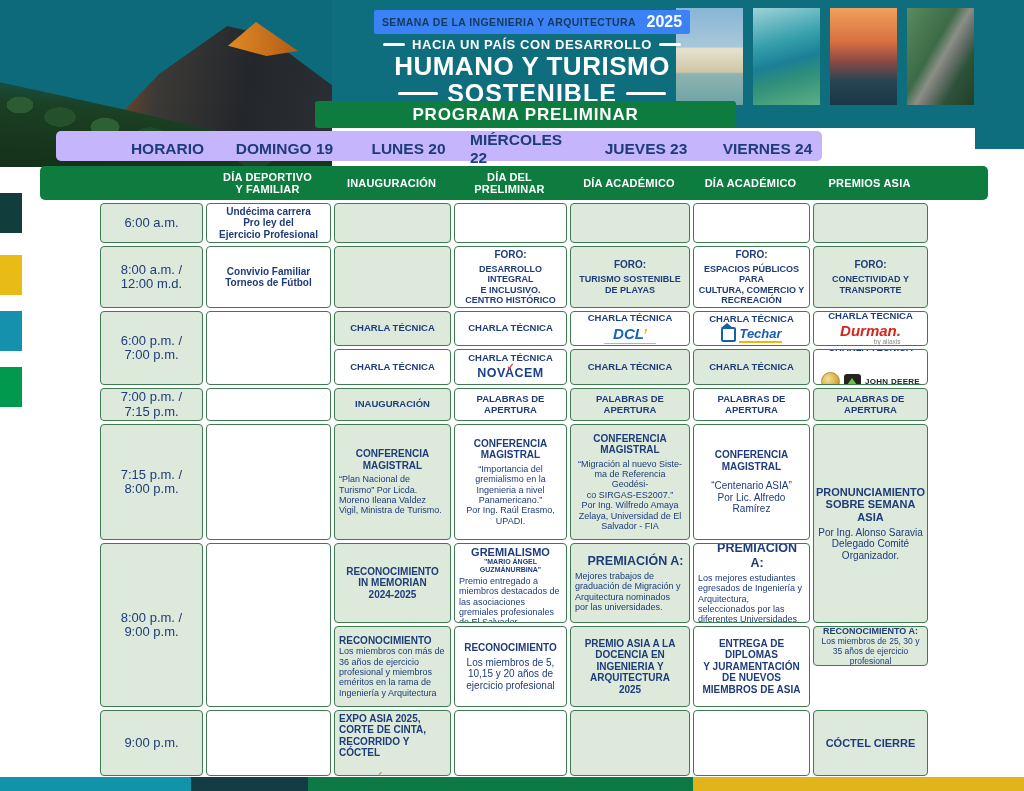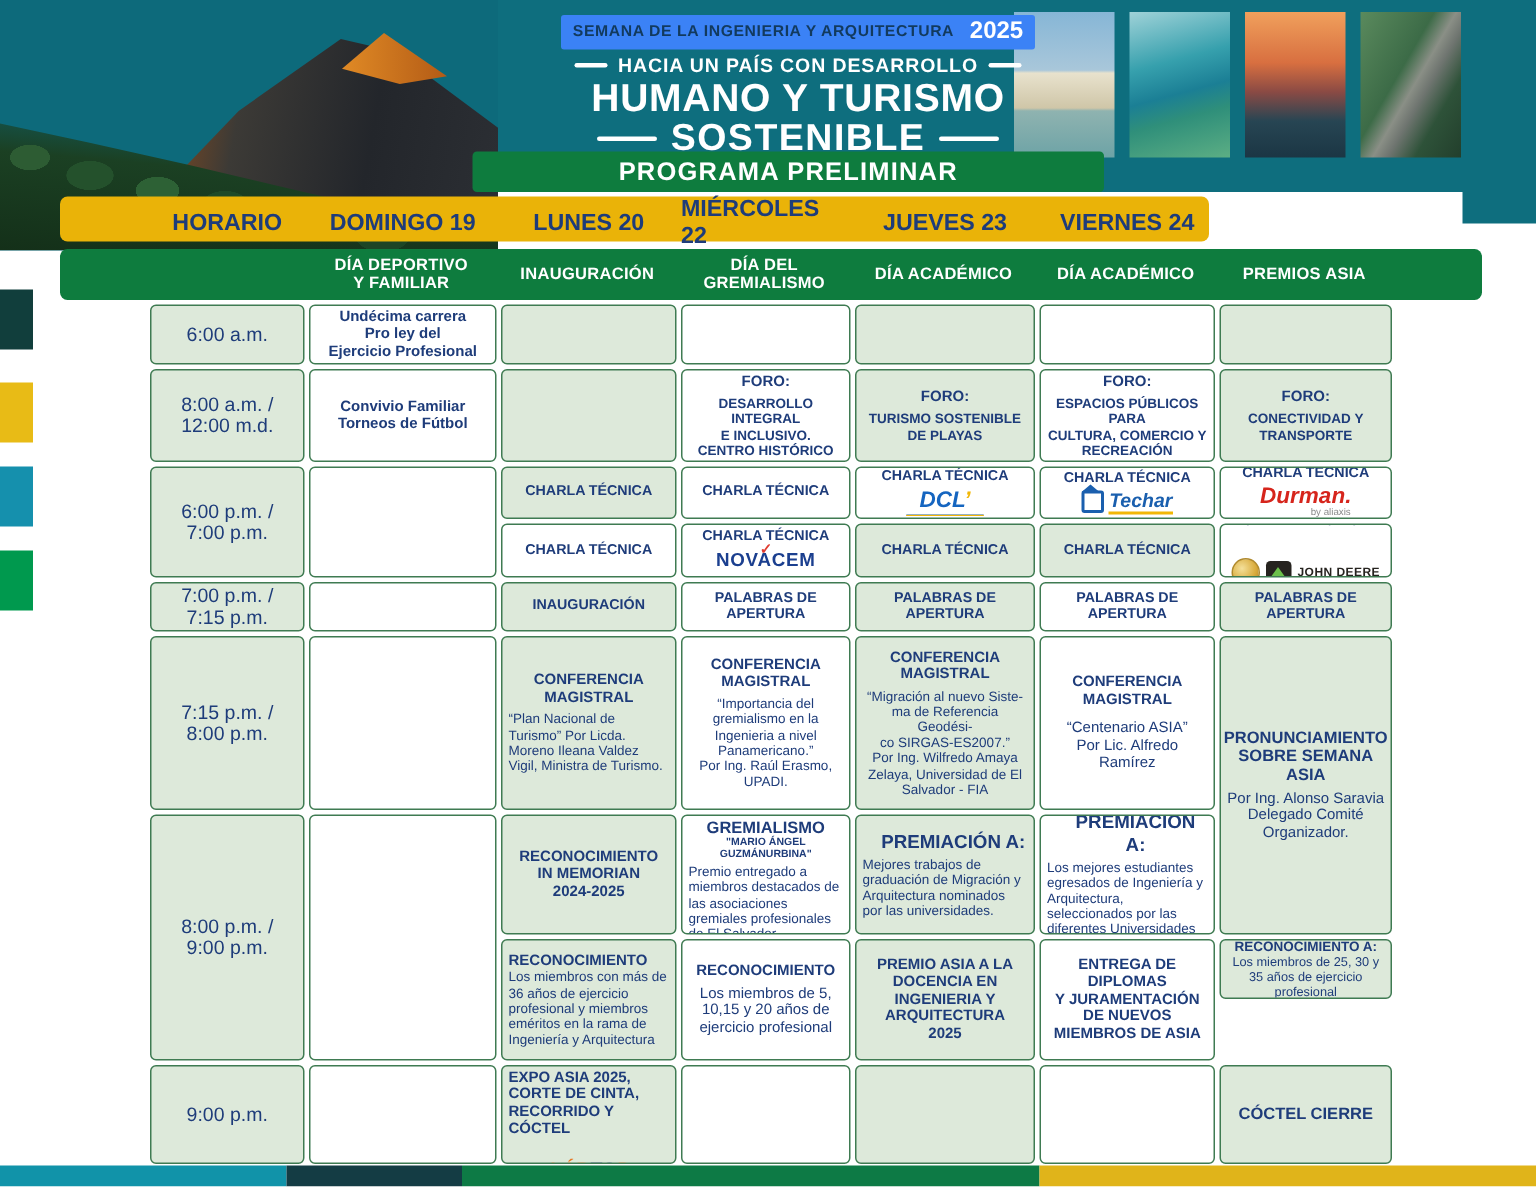--- a/index.html
+++ b/index.html
@@ -43,21 +43,21 @@
   .tagline{margin-top:3px;font-size:13px;font-weight:700;letter-spacing:.6px;display:flex;align-items:center;justify-content:center;gap:7px;}
   .dash{display:inline-block;height:3px;background:#ffffff;border-radius:2px;}
   .dash.short{width:22px;}
   .dash.long{width:40px;}
   .title1{font-size:26px;font-weight:800;letter-spacing:.5px;line-height:1.0;margin-top:1px;}
   .title2{font-size:25px;font-weight:800;letter-spacing:1px;line-height:1.0;margin-top:2px;display:flex;align-items:center;justify-content:center;gap:9px;}
   .dates-badge{display:inline-block;margin-top:4px;background:#eebd10;color:#15375f;font-size:10px;font-weight:800;letter-spacing:.6px;padding:2px 12px;border-radius:2px;}
   .program-bar{position:absolute;left:315px;top:101px;width:421px;height:27px;background:#0e7c3e;border-radius:3px;
     display:flex;align-items:center;justify-content:center;color:#fff;font-size:17px;font-weight:800;letter-spacing:.8px;}
   
-  .yellow-bar{position:absolute;left:40px;top:131px;width:766px;height:30px;background:#eab308;border-radius:5px;}
+  .yellow-bar{position:absolute;left:56px;top:131px;width:766px;height:30px;background:#c4b5fd;border-radius:5px;}
   .col-labels{position:absolute;left:60px;top:0;width:828px;height:30px;display:grid;
     grid-template-columns:103px 125px 117px 113px 120px 117px 115px;column-gap:3px;}
   .col-labels div{display:flex;align-items:center;justify-content:center;color:#1e3c7a;font-size:15.5px;font-weight:700;}
   .green-bar{position:absolute;left:40px;top:166px;width:948px;height:34px;background:#0e7c3e;border-radius:5px;}
   .day-labels{position:absolute;left:165px;top:0;width:723px;height:34px;display:grid;
     grid-template-columns:125px 117px 113px 120px 117px 115px;column-gap:3px;}
   .day-labels div{display:flex;align-items:center;justify-content:center;color:#ffffff;font-size:11px;font-weight:700;
     text-align:center;line-height:1.1;white-space:pre-line;letter-spacing:.2px;}
   
   .swatch{position:absolute;left:0;width:22px;height:40px;}
@@ -162,21 +162,21 @@
     <div>VIERNES 24</div>
   </div>
 </div>
 
 <div class="green-bar">
   <div class="day-labels">
     <div>DÍA DEPORTIVO
 Y FAMILIAR</div>
     <div>INAUGURACIÓN</div>
     <div>DÍA DEL
-GREMIALISMO</div>
+PRELIMINAR</div>
     <div>DÍA ACADÉMICO</div>
     <div>DÍA ACADÉMICO</div>
     <div>PREMIOS ASIA</div>
   </div>
 </div>
 
 <div class="swatch sw1"></div>
 <div class="swatch sw2"></div>
 <div class="swatch sw3"></div>
 <div class="swatch sw4"></div>

